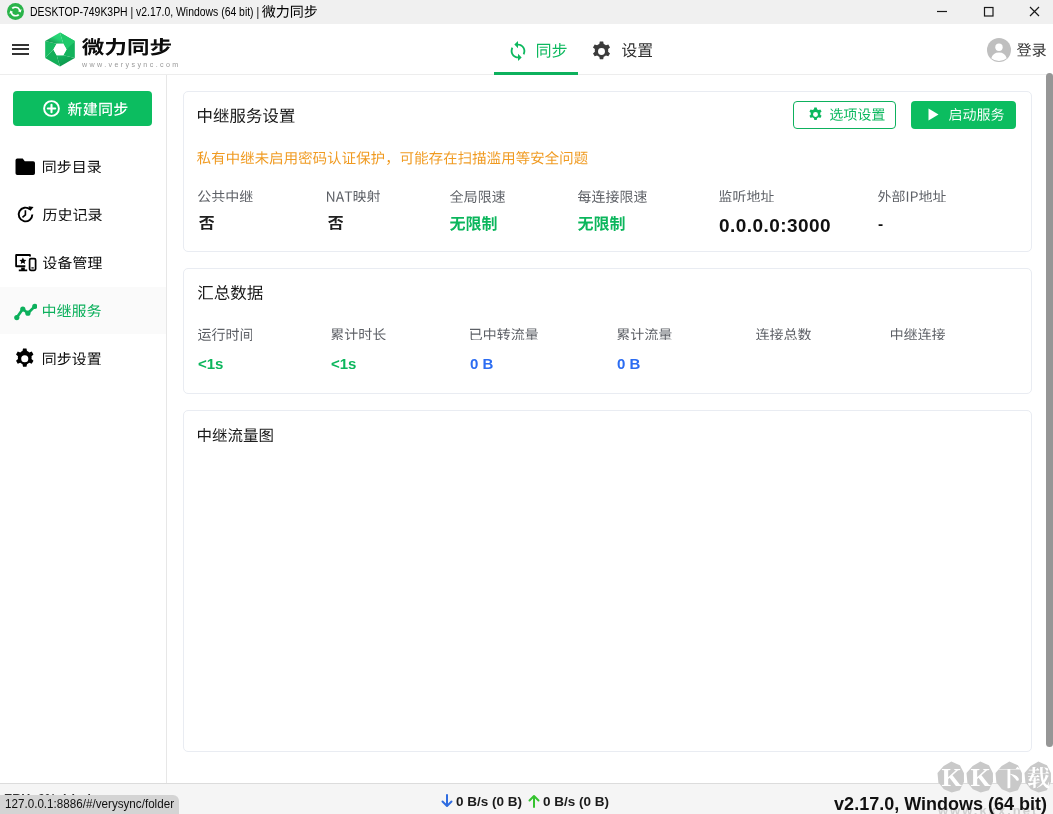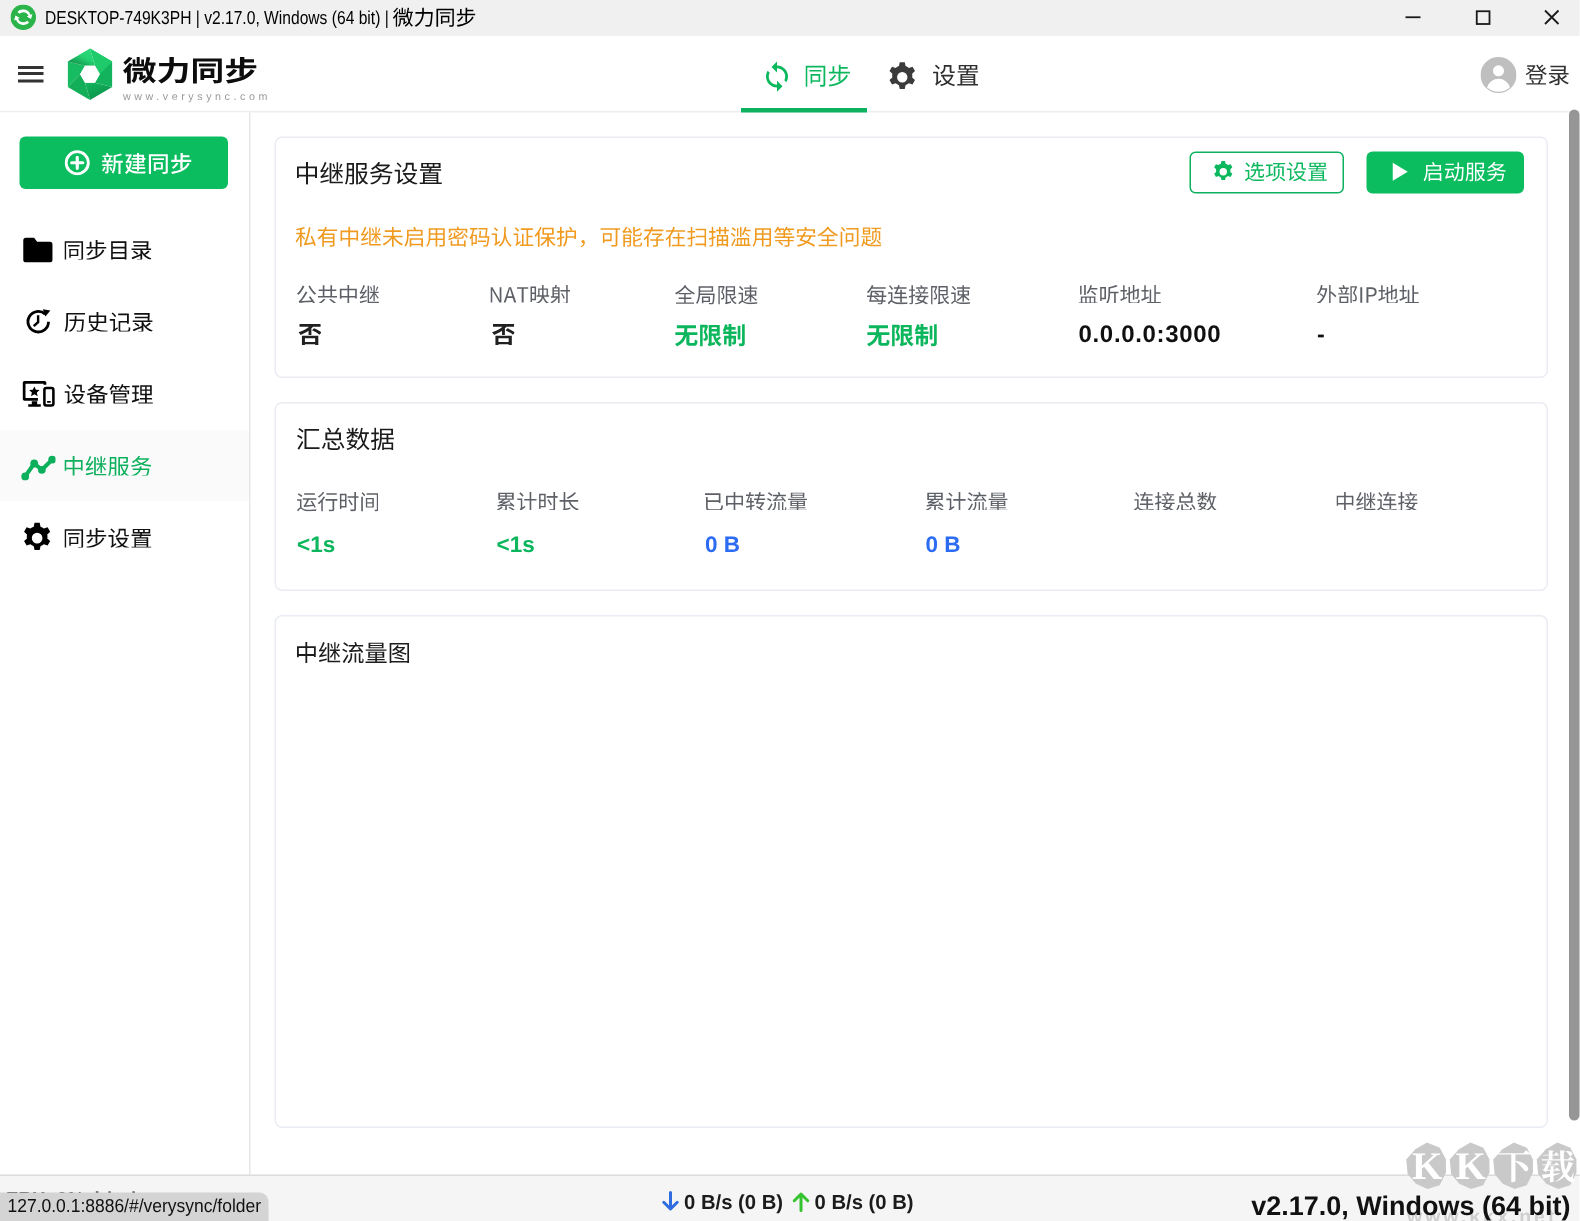--- a/index.html
+++ b/index.html
@@ -176,21 +176,21 @@
   </svg>
 <svg class="abs" style="left:328.0px;top:216.0px" width="15.3" height="14.2" viewBox="0.32 -12.80 15.26 14.22" preserveAspectRatio="none">
     <path d="M9.3 -8.6C11 -7.8 13.1 -6.6 14.2 -5.7L15.6 -7.2C14.4 -8 12.4 -9.2 10.7 -9.9ZM2.6 -4.9V1.4H4.6V0.8H11.4V1.4H13.5V-4.9ZM4.6 -0.8V-3.2H11.4V-0.8ZM1 -12.8V-11H7.3C5.5 -9.3 2.9 -8 0.3 -7.3C0.7 -6.9 1.4 -6 1.7 -5.5C3.5 -6.2 5.4 -7.1 7 -8.3V-5.4H8.9V-9.9C9.3 -10.3 9.7 -10.6 10 -11H15V-12.8Z" fill="#202020"></path>
   </svg>
 <svg class="abs" style="left:450.0px;top:216.0px" width="46.5" height="15.0" viewBox="0.46 -13.49 46.54 14.96" preserveAspectRatio="none">
     <path d="M1.7 -12.6V-10.7H6.7C6.7 -9.8 6.6 -8.9 6.5 -8H0.7V-6.1H6.2C5.5 -3.7 4 -1.5 0.5 -0.2C1 0.2 1.5 0.9 1.8 1.4C5.6 -0.2 7.3 -2.8 8 -5.6V-1.5C8 0.4 8.6 1 10.6 1C11 1 12.6 1 13 1C14.8 1 15.3 0.3 15.5 -2.4C15 -2.6 14.1 -2.9 13.7 -3.2C13.6 -1.2 13.5 -0.8 12.8 -0.8C12.5 -0.8 11.2 -0.8 10.9 -0.8C10.2 -0.8 10.1 -0.9 10.1 -1.6V-6.1H15.4V-8H8.5C8.6 -8.9 8.6 -9.8 8.7 -10.7H14.5V-12.6Z M17.2 -13V1.4H18.9V-11.2H20.4C20.2 -10.2 19.9 -8.9 19.6 -7.9C20.5 -6.8 20.7 -5.8 20.7 -5C20.7 -4.5 20.6 -4.2 20.4 -4C20.3 -3.9 20.1 -3.9 20 -3.9C19.8 -3.9 19.5 -3.9 19.2 -3.9C19.5 -3.5 19.7 -2.7 19.7 -2.3C20 -2.3 20.4 -2.3 20.7 -2.3C21.1 -2.4 21.4 -2.5 21.6 -2.7C22.1 -3 22.4 -3.7 22.4 -4.8C22.4 -5.7 22.1 -6.8 21.2 -8.1C21.6 -9.4 22.2 -11 22.6 -12.3L21.3 -13L21 -13ZM28.4 -8.5V-7.2H24.9V-8.5ZM28.4 -10.1H24.9V-11.3H28.4ZM23.1 1.5C23.5 1.2 24.1 1 27.2 0.2C27.2 -0.2 27.2 -1 27.2 -1.5L24.9 -1.1V-5.6H25.9C26.6 -2.4 27.9 0.1 30.3 1.4C30.6 0.8 31.2 0.1 31.6 -0.3C30.5 -0.8 29.7 -1.5 29 -2.4C29.7 -2.9 30.5 -3.5 31.2 -4.1L30 -5.4C29.5 -4.9 28.8 -4.3 28.2 -3.8C27.9 -4.4 27.7 -5 27.5 -5.6H30.3V-12.9H23V-1.4C23 -0.7 22.6 -0.2 22.3 -0C22.6 0.3 23 1.1 23.1 1.5Z M42.3 -12.3V-3.2H44.1V-12.3ZM45.2 -13.3V-0.8C45.2 -0.6 45.1 -0.5 44.8 -0.5C44.5 -0.5 43.7 -0.5 42.9 -0.5C43.1 0 43.4 0.9 43.5 1.4C44.7 1.4 45.6 1.3 46.2 1C46.8 0.7 47 0.2 47 -0.8V-13.3ZM33.8 -13.3C33.5 -11.8 33 -10.1 32.3 -9.1C32.7 -9 33.3 -8.7 33.8 -8.5H32.6V-6.8H36.2V-5.6H33.2V0.1H34.9V-3.9H36.2V1.4H38.1V-3.9H39.5V-1.6C39.5 -1.4 39.4 -1.4 39.3 -1.4C39.1 -1.4 38.7 -1.4 38.3 -1.4C38.5 -0.9 38.7 -0.3 38.8 0.2C39.6 0.2 40.2 0.2 40.6 -0C41.1 -0.3 41.2 -0.8 41.2 -1.5V-5.6H38.1V-6.8H41.6V-8.5H38.1V-9.7H40.9V-11.5H38.1V-13.5H36.2V-11.5H35.2C35.4 -11.9 35.5 -12.4 35.6 -12.9ZM36.2 -8.5H34.1C34.3 -8.9 34.4 -9.3 34.6 -9.7H36.2Z" fill="#0bb65c"></path>
   </svg>
 <svg class="abs" style="left:578.0px;top:216.0px" width="46.5" height="15.0" viewBox="0.46 -13.49 46.54 14.96" preserveAspectRatio="none">
     <path d="M1.7 -12.6V-10.7H6.7C6.7 -9.8 6.6 -8.9 6.5 -8H0.7V-6.1H6.2C5.5 -3.7 4 -1.5 0.5 -0.2C1 0.2 1.5 0.9 1.8 1.4C5.6 -0.2 7.3 -2.8 8 -5.6V-1.5C8 0.4 8.6 1 10.6 1C11 1 12.6 1 13 1C14.8 1 15.3 0.3 15.5 -2.4C15 -2.6 14.1 -2.9 13.7 -3.2C13.6 -1.2 13.5 -0.8 12.8 -0.8C12.5 -0.8 11.2 -0.8 10.9 -0.8C10.2 -0.8 10.1 -0.9 10.1 -1.6V-6.1H15.4V-8H8.5C8.6 -8.9 8.6 -9.8 8.7 -10.7H14.5V-12.6Z M17.2 -13V1.4H18.9V-11.2H20.4C20.2 -10.2 19.9 -8.9 19.6 -7.9C20.5 -6.8 20.7 -5.8 20.7 -5C20.7 -4.5 20.6 -4.2 20.4 -4C20.3 -3.9 20.1 -3.9 20 -3.9C19.8 -3.9 19.5 -3.9 19.2 -3.9C19.5 -3.5 19.7 -2.7 19.7 -2.3C20 -2.3 20.4 -2.3 20.7 -2.3C21.1 -2.4 21.4 -2.5 21.6 -2.7C22.1 -3 22.4 -3.7 22.4 -4.8C22.4 -5.7 22.1 -6.8 21.2 -8.1C21.6 -9.4 22.2 -11 22.6 -12.3L21.3 -13L21 -13ZM28.4 -8.5V-7.2H24.9V-8.5ZM28.4 -10.1H24.9V-11.3H28.4ZM23.1 1.5C23.5 1.2 24.1 1 27.2 0.2C27.2 -0.2 27.2 -1 27.2 -1.5L24.9 -1.1V-5.6H25.9C26.6 -2.4 27.9 0.1 30.3 1.4C30.6 0.8 31.2 0.1 31.6 -0.3C30.5 -0.8 29.7 -1.5 29 -2.4C29.7 -2.9 30.5 -3.5 31.2 -4.1L30 -5.4C29.5 -4.9 28.8 -4.3 28.2 -3.8C27.9 -4.4 27.7 -5 27.5 -5.6H30.3V-12.9H23V-1.4C23 -0.7 22.6 -0.2 22.3 -0C22.6 0.3 23 1.1 23.1 1.5Z M42.3 -12.3V-3.2H44.1V-12.3ZM45.2 -13.3V-0.8C45.2 -0.6 45.1 -0.5 44.8 -0.5C44.5 -0.5 43.7 -0.5 42.9 -0.5C43.1 0 43.4 0.9 43.5 1.4C44.7 1.4 45.6 1.3 46.2 1C46.8 0.7 47 0.2 47 -0.8V-13.3ZM33.8 -13.3C33.5 -11.8 33 -10.1 32.3 -9.1C32.7 -9 33.3 -8.7 33.8 -8.5H32.6V-6.8H36.2V-5.6H33.2V0.1H34.9V-3.9H36.2V1.4H38.1V-3.9H39.5V-1.6C39.5 -1.4 39.4 -1.4 39.3 -1.4C39.1 -1.4 38.7 -1.4 38.3 -1.4C38.5 -0.9 38.7 -0.3 38.8 0.2C39.6 0.2 40.2 0.2 40.6 -0C41.1 -0.3 41.2 -0.8 41.2 -1.5V-5.6H38.1V-6.8H41.6V-8.5H38.1V-9.7H40.9V-11.5H38.1V-13.5H36.2V-11.5H35.2C35.4 -11.9 35.5 -12.4 35.6 -12.9ZM36.2 -8.5H34.1C34.3 -8.9 34.4 -9.3 34.6 -9.7H36.2Z" fill="#0bb65c"></path>
   </svg>
-<div class="abs" style="left:719px;top:214.5px;font-size:16px;font-weight:bold;color:#101010;letter-spacing:0.45px">0.0.0.0:3000</div>
+<div class="abs" style="left:719px;top:214.5px;font-size:19px;font-weight:bold;color:#101010;letter-spacing:0.45px">0.0.0.0:3000</div>
 <div class="abs" style="left:878px;top:214.5px;font-size:15.5px;font-weight:bold;color:#101010">-</div>
 <div class="card" style="top:268px;height:126px"></div>
 <svg class="abs" style="left:198.0px;top:285.0px" width="64.6" height="15.2" viewBox="0.69 -13.88 64.61 15.25" preserveAspectRatio="none">
     <path d="M1.5 -12.7C2.5 -12.1 3.7 -11.2 4.3 -10.6L5.1 -11.5C4.5 -12.1 3.2 -12.9 2.3 -13.5ZM0.7 -8.1C1.7 -7.6 3 -6.8 3.6 -6.2L4.4 -7.2C3.7 -7.7 2.4 -8.5 1.4 -9ZM1 0.2 2.1 1C3 -0.5 4.1 -2.4 4.9 -4.1L4 -4.9C3.1 -3.1 1.9 -1.1 1 0.2ZM15.4 -12.9H5.7V0.5H15.7V-0.7H7V-11.7H15.4Z M29 -3.5C30 -2.4 30.9 -0.9 31.3 0.2L32.3 -0.5C31.9 -1.5 30.9 -3 30 -4.1ZM23.3 -4.4C24.4 -3.7 25.6 -2.5 26.3 -1.7L27.2 -2.5C26.5 -3.3 25.3 -4.4 24.2 -5.1ZM21.1 -4V-0.6C21.1 0.8 21.6 1.1 23.6 1.1C24 1.1 26.9 1.1 27.3 1.1C28.8 1.1 29.3 0.7 29.4 -1.2C29.1 -1.3 28.5 -1.5 28.3 -1.7C28.2 -0.2 28.1 0 27.2 0C26.6 0 24.2 0 23.7 0C22.6 0 22.4 -0.1 22.4 -0.6V-4ZM18.8 -3.7C18.5 -2.4 17.9 -1 17.2 -0.1L18.3 0.4C19.1 -0.6 19.6 -2.1 19.9 -3.5ZM20.9 -9.4H28.7V-6.5H20.9ZM19.6 -10.5V-5.3H30V-10.5H27.3C27.9 -11.4 28.5 -12.4 29.1 -13.3L27.8 -13.8C27.4 -12.9 26.6 -11.5 26 -10.5H22.6L23.6 -11C23.3 -11.8 22.5 -12.9 21.8 -13.8L20.7 -13.3C21.4 -12.5 22.1 -11.3 22.4 -10.5Z M40.3 -13.5C40 -12.9 39.5 -11.9 39.1 -11.4L39.9 -11C40.3 -11.5 40.9 -12.3 41.3 -13.1ZM34.5 -13.1C34.9 -12.4 35.3 -11.5 35.5 -10.9L36.4 -11.3C36.3 -11.9 35.8 -12.8 35.4 -13.4ZM39.8 -4.3C39.4 -3.4 38.9 -2.7 38.2 -2.1C37.6 -2.4 37 -2.7 36.3 -3C36.6 -3.4 36.8 -3.8 37.1 -4.3ZM34.8 -2.5C35.6 -2.2 36.5 -1.8 37.4 -1.4C36.3 -0.6 35 -0.1 33.7 0.2C33.9 0.5 34.2 0.9 34.3 1.2C35.8 0.8 37.2 0.1 38.4 -0.8C38.9 -0.5 39.4 -0.2 39.8 0.1L40.6 -0.7C40.2 -1 39.7 -1.3 39.2 -1.6C40.1 -2.5 40.8 -3.7 41.2 -5.1L40.5 -5.4L40.3 -5.3H37.6L38 -6.2L36.8 -6.4C36.7 -6.1 36.6 -5.7 36.4 -5.3H34.2V-4.3H35.9C35.5 -3.6 35.2 -3 34.8 -2.5ZM37.2 -13.9V-10.8H33.8V-9.8H36.9C36.1 -8.7 34.8 -7.7 33.6 -7.2C33.9 -6.9 34.2 -6.5 34.3 -6.2C35.3 -6.8 36.4 -7.7 37.2 -8.7V-6.7H38.4V-8.9C39.2 -8.3 40.2 -7.6 40.6 -7.2L41.3 -8.1C40.9 -8.3 39.5 -9.3 38.6 -9.8H41.8V-10.8H38.4V-13.9ZM43.4 -13.7C43 -10.8 42.2 -8.1 40.9 -6.3C41.2 -6.2 41.7 -5.8 41.9 -5.6C42.3 -6.2 42.7 -6.9 43 -7.7C43.4 -6.1 43.8 -4.6 44.5 -3.3C43.5 -1.7 42.2 -0.5 40.4 0.4C40.7 0.6 41 1.1 41.1 1.4C42.8 0.5 44.1 -0.7 45.1 -2.1C45.9 -0.7 46.9 0.4 48.2 1.2C48.4 0.9 48.8 0.4 49 0.2C47.7 -0.5 46.6 -1.7 45.7 -3.3C46.6 -5 47.2 -7 47.5 -9.5H48.6V-10.7H43.9C44.2 -11.6 44.4 -12.6 44.5 -13.5ZM46.3 -9.5C46.1 -7.6 45.7 -6 45.1 -4.6C44.5 -6 44 -7.7 43.7 -9.5Z M57.5 -3.9V1.3H58.6V0.7H63.7V1.3H64.8V-3.9H61.6V-6H65.3V-7H61.6V-8.9H64.7V-13.1H56V-8.2C56 -5.5 55.9 -1.9 54.2 0.6C54.4 0.7 54.9 1.1 55.2 1.3C56.5 -0.7 57 -3.5 57.2 -6H60.4V-3.9ZM57.2 -12.1H63.5V-9.9H57.2ZM57.2 -8.9H60.4V-7H57.2L57.2 -8.2ZM58.6 -0.4V-2.9H63.7V-0.4ZM52.3 -13.8V-10.5H50.2V-9.4H52.3V-5.8C51.4 -5.5 50.6 -5.3 50 -5.1L50.3 -3.9L52.3 -4.5V-0.2C52.3 0 52.2 0.1 52 0.1C51.8 0.1 51.1 0.1 50.4 0.1C50.6 0.4 50.7 0.9 50.8 1.2C51.8 1.2 52.5 1.2 52.8 1C53.3 0.8 53.4 0.4 53.4 -0.2V-4.9L55.3 -5.5L55.1 -6.6L53.4 -6.1V-9.4H55.3V-10.5H53.4V-13.8Z" fill="#1c1c1c"></path>
   </svg>
 <svg class="abs" style="left:198.0px;top:327.5px" width="54.3" height="13.0" viewBox="0.52 -11.77 54.26 12.95" preserveAspectRatio="none">
     <path d="M5.3 -10.9V-9.9H12.4V-10.9ZM1 -10.3C1.8 -9.8 2.9 -8.9 3.4 -8.5L4.2 -9.2C3.6 -9.7 2.5 -10.5 1.7 -11ZM5.2 -1.7C5.7 -1.8 6.3 -1.9 11.6 -2.4L12.1 -1.3L13 -1.8C12.5 -2.9 11.4 -4.7 10.5 -6L9.6 -5.6C10.1 -4.9 10.6 -4.1 11 -3.3L6.4 -2.9C7.2 -4 7.9 -5.4 8.5 -6.7H13.4V-7.7H4.4V-6.7H7.2C6.7 -5.3 5.9 -3.9 5.7 -3.5C5.4 -3.1 5.1 -2.8 4.9 -2.7C5 -2.4 5.2 -1.9 5.2 -1.7ZM3.5 -6.9H0.6V-5.9H2.5V-1.4C1.9 -1.1 1.2 -0.5 0.5 0.2L1.3 1.2C1.9 0.3 2.6 -0.6 3.1 -0.6C3.4 -0.6 3.9 -0.1 4.5 0.2C5.5 0.8 6.6 1 8.4 1C9.9 1 12.3 0.9 13.2 0.9C13.2 0.5 13.4 0 13.5 -0.3C12.1 -0.1 10 -0 8.4 -0C6.8 -0 5.6 -0.1 4.7 -0.7C4.2 -1.1 3.8 -1.3 3.5 -1.5Z M20.1 -10.9V-9.9H27V-10.9ZM17.7 -11.8C17 -10.8 15.7 -9.5 14.5 -8.7C14.7 -8.5 15 -8.1 15.1 -7.9C16.4 -8.8 17.8 -10.1 18.7 -11.4ZM19.5 -7.1V-6H24.2V-0.2C24.2 -0 24.1 0.1 23.8 0.1C23.6 0.1 22.6 0.1 21.6 0C21.8 0.4 21.9 0.8 22 1.1C23.4 1.1 24.1 1.1 24.6 0.9C25.1 0.7 25.3 0.4 25.3 -0.2V-6H27.4V-7.1ZM18.3 -8.8C17.3 -7.2 15.8 -5.5 14.3 -4.5C14.6 -4.3 14.9 -3.8 15.1 -3.6C15.6 -4 16.2 -4.5 16.7 -5.1V1.2H17.7V-6.2C18.3 -6.9 18.8 -7.7 19.3 -8.4Z M34.6 -6.3C35.4 -5.2 36.3 -3.8 36.8 -2.9L37.7 -3.4C37.2 -4.3 36.3 -5.7 35.5 -6.8ZM32.5 -5.6V-2.4H30.1V-5.6ZM32.5 -6.6H30.1V-9.6H32.5ZM29.1 -10.6V-0.4H30.1V-1.5H33.5V-10.6ZM38.7 -11.7V-9H34.2V-7.9H38.7V-0.5C38.7 -0.2 38.6 -0.1 38.3 -0.1C38 -0.1 37 -0.1 35.9 -0.1C36 0.2 36.2 0.7 36.3 1C37.7 1 38.6 1 39.1 0.8C39.6 0.6 39.8 0.3 39.8 -0.5V-7.9H41.5V-9H39.8V-11.7Z M43.3 -8.6V1.1H44.4V-8.6ZM43.5 -11.1C44.1 -10.5 44.9 -9.6 45.2 -9L46 -9.6C45.7 -10.2 45 -11 44.3 -11.6ZM47.3 -4.1H50.7V-2.2H47.3ZM47.3 -6.9H50.7V-5H47.3ZM46.4 -7.8V-1.4H51.7V-7.8ZM46.9 -11V-10H53.7V-0.2C53.7 0 53.6 0.1 53.5 0.1C53.3 0.1 52.7 0.1 52.1 0.1C52.3 0.4 52.4 0.8 52.5 1.1C53.3 1.1 53.9 1.1 54.3 0.9C54.7 0.7 54.8 0.4 54.8 -0.2V-11Z" fill="#5d6066"></path>
   </svg>
 <svg class="abs" style="left:331.0px;top:327.5px" width="54.8" height="12.8" viewBox="0.70 -11.72 54.84 12.84" preserveAspectRatio="none">
     <path d="M8.7 -1.2C9.9 -0.6 11.4 0.3 12.2 0.9L13 0.3C12.2 -0.4 10.7 -1.2 9.5 -1.8ZM3.9 -1.8C3.1 -1.1 1.8 -0.3 0.7 0.1C0.9 0.3 1.3 0.6 1.5 0.8C2.6 0.3 4 -0.5 4.9 -1.4ZM3 -8.5H6.5V-7.3H3ZM7.5 -8.5H11.1V-7.3H7.5ZM3 -10.4H6.5V-9.3H3ZM7.5 -10.4H11.1V-9.3H7.5ZM2.4 -4.1C2.7 -4.2 3.1 -4.3 5.7 -4.5C4.6 -4 3.7 -3.6 3.2 -3.4C2.4 -3.2 1.8 -3 1.4 -3C1.5 -2.7 1.6 -2.2 1.7 -2C2.1 -2.2 2.6 -2.2 6.5 -2.4V-0C6.5 0.1 6.5 0.2 6.3 0.2C6.1 0.2 5.4 0.2 4.7 0.2C4.8 0.4 5 0.8 5.1 1.1C6 1.1 6.7 1.1 7.1 1C7.5 0.8 7.6 0.5 7.6 -0V-2.5L11.2 -2.6C11.5 -2.3 11.8 -2 12 -1.8L12.7 -2.4C12.2 -3.1 11 -4.2 10.1 -4.9L9.3 -4.4C9.7 -4.1 10 -3.8 10.4 -3.4L4.6 -3.2C6.4 -3.8 8.2 -4.6 10 -5.7L9.2 -6.3C8.6 -6 8.1 -5.6 7.5 -5.3L4.4 -5.2C5.1 -5.6 5.8 -6 6.4 -6.5H12.2V-11.3H1.9V-6.5H4.9C4.1 -6 3.4 -5.5 3.1 -5.4C2.7 -5.2 2.4 -5.1 2.1 -5.1C2.2 -4.8 2.4 -4.3 2.4 -4.1Z M15.9 -10.8C16.7 -10.2 17.7 -9.2 18.1 -8.6L18.8 -9.4C18.4 -10 17.4 -10.9 16.6 -11.5ZM14.6 -7.4V-6.3H16.9V-1.3C16.9 -0.7 16.4 -0.3 16.2 -0.1C16.4 0.1 16.6 0.6 16.7 0.9C17 0.6 17.4 0.3 20 -1.6C19.9 -1.8 19.7 -2.3 19.7 -2.5L17.9 -1.4V-7.4ZM22.8 -11.7V-7.1H19.2V-6H22.8V1.1H23.9V-6H27.4V-7.1H23.9V-11.7Z M34.6 -6.3C35.4 -5.2 36.3 -3.8 36.8 -2.9L37.7 -3.4C37.2 -4.3 36.3 -5.7 35.5 -6.8ZM32.5 -5.6V-2.4H30.1V-5.6ZM32.5 -6.6H30.1V-9.6H32.5ZM29.1 -10.6V-0.4H30.1V-1.5H33.5V-10.6ZM38.7 -11.7V-9H34.2V-7.9H38.7V-0.5C38.7 -0.2 38.6 -0.1 38.3 -0.1C38 -0.1 37 -0.1 35.9 -0.1C36 0.2 36.2 0.7 36.3 1C37.7 1 38.6 1 39.1 0.8C39.6 0.6 39.8 0.3 39.8 -0.5V-7.9H41.5V-9H39.8V-11.7Z M52.8 -11.5C51.5 -10 49.5 -8.7 47.5 -7.9C47.8 -7.7 48.2 -7.2 48.4 -7C50.3 -7.9 52.4 -9.4 53.8 -11ZM42.8 -6.3V-5.2H45.5V-0.8C45.5 -0.2 45.1 0 44.9 0.1C45.1 0.3 45.3 0.8 45.3 1C45.7 0.8 46.2 0.7 50 -0.4C50 -0.6 49.9 -1.1 49.9 -1.4L46.6 -0.5V-5.2H48.8C49.9 -2.3 51.9 -0.3 54.8 0.7C55 0.4 55.3 -0 55.5 -0.3C52.9 -1.1 50.9 -2.8 49.9 -5.2H55.2V-6.3H46.6V-11.7H45.5V-6.3Z" fill="#5d6066"></path>

